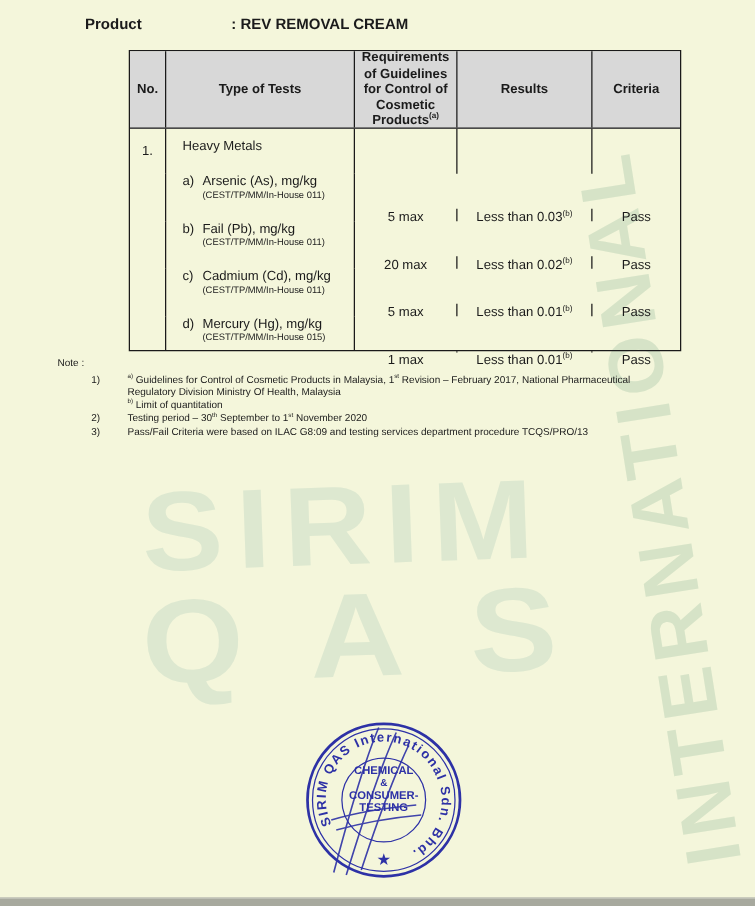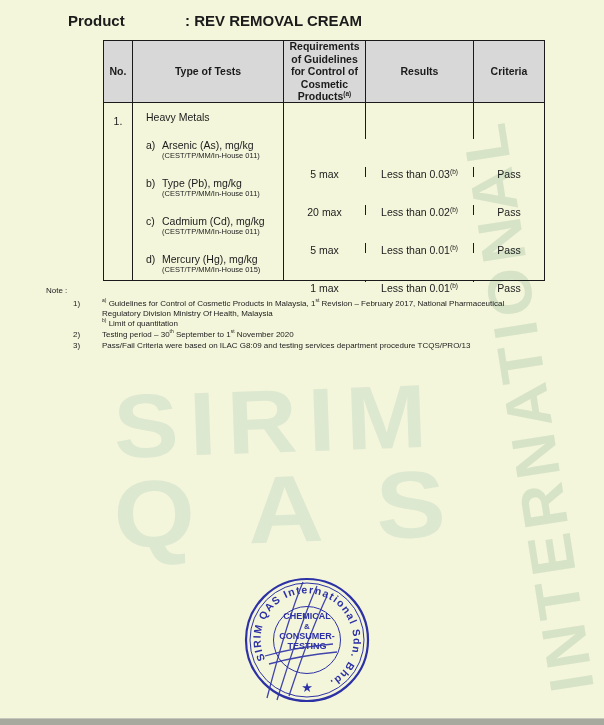--- a/index.html
+++ b/index.html
@@ -11,21 +11,21 @@
   .wm{position:absolute;z-index:0;font-weight:bold;color:#dde8d0;line-height:1;
       white-space:nowrap;user-select:none;}
   .wm-sirim{left:112px;top:382px;font-size:90px;letter-spacing:10px;
             transform:rotate(-2deg) scaleX(1.08);transform-origin:left top;}
   .wm-qas{left:112px;top:468px;font-size:95px;letter-spacing:48px;
           transform:rotate(-2deg) scaleX(1.10);transform-origin:left top;}
   .wm-intl{left:528px;top:405px;font-size:62px;letter-spacing:6px;color:#d6e3c7;
            transform:translate(-50%,-50%) rotate(-99deg);transform-origin:center;}
 
   
-  .product-line{position:absolute;left:68px;top:12px;z-index:1;font-size:15px;font-weight:bold;}
+  .product-line{position:absolute;left:68px;top:12px;z-index:1;font-size:12px;font-weight:bold;}
   .product-line .val{position:absolute;left:117px;top:0;white-space:nowrap;}
 
   
   .doc-table{position:absolute;left:103px;top:40px;width:440px;z-index:1;
              border:1.5px solid #1a1a1a;font-size:10.5px;}
   .thead{display:grid;grid-template-columns:29px 151px 82px 108px 70px;
          background:#d8d8d8;border-bottom:1px solid #1a1a1a;}
   .thead .hc{height:61px;display:flex;align-items:center;justify-content:center;
              text-align:center;font-weight:bold;line-height:12.5px;padding:1px;box-sizing:border-box;}
   .thead .hc:not(:last-child){border-right:1px solid #1a1a1a;}
@@ -98,21 +98,21 @@
         <div class="test-method">(CEST/TP/MM/In-House 011)</div>
       </div>
       <div class="bc v center-cell">5 max</div>
       <div class="bc v center-cell"><span>Less than 0.03</span><sup>(b)</sup></div>
       <div class="bc center-cell">Pass</div>
 
       <div class="bc v"></div>
       <div class="bc v type-cell">
         <div class="test-main">
             <span class="test-label">b)</span>
-            <span>Type (Pb), mg/kg</span>
+            <span>Fail (Pb), mg/kg</span>
           </div>
         <div class="test-method">(CEST/TP/MM/In-House 011)</div>
       </div>
       <div class="bc v center-cell">20 max</div>
       <div class="bc v center-cell"><span>Less than 0.02</span><sup>(b)</sup></div>
       <div class="bc center-cell">Pass</div>
 
       <div class="bc v"></div>
       <div class="bc v type-cell">
         <div class="test-main">

